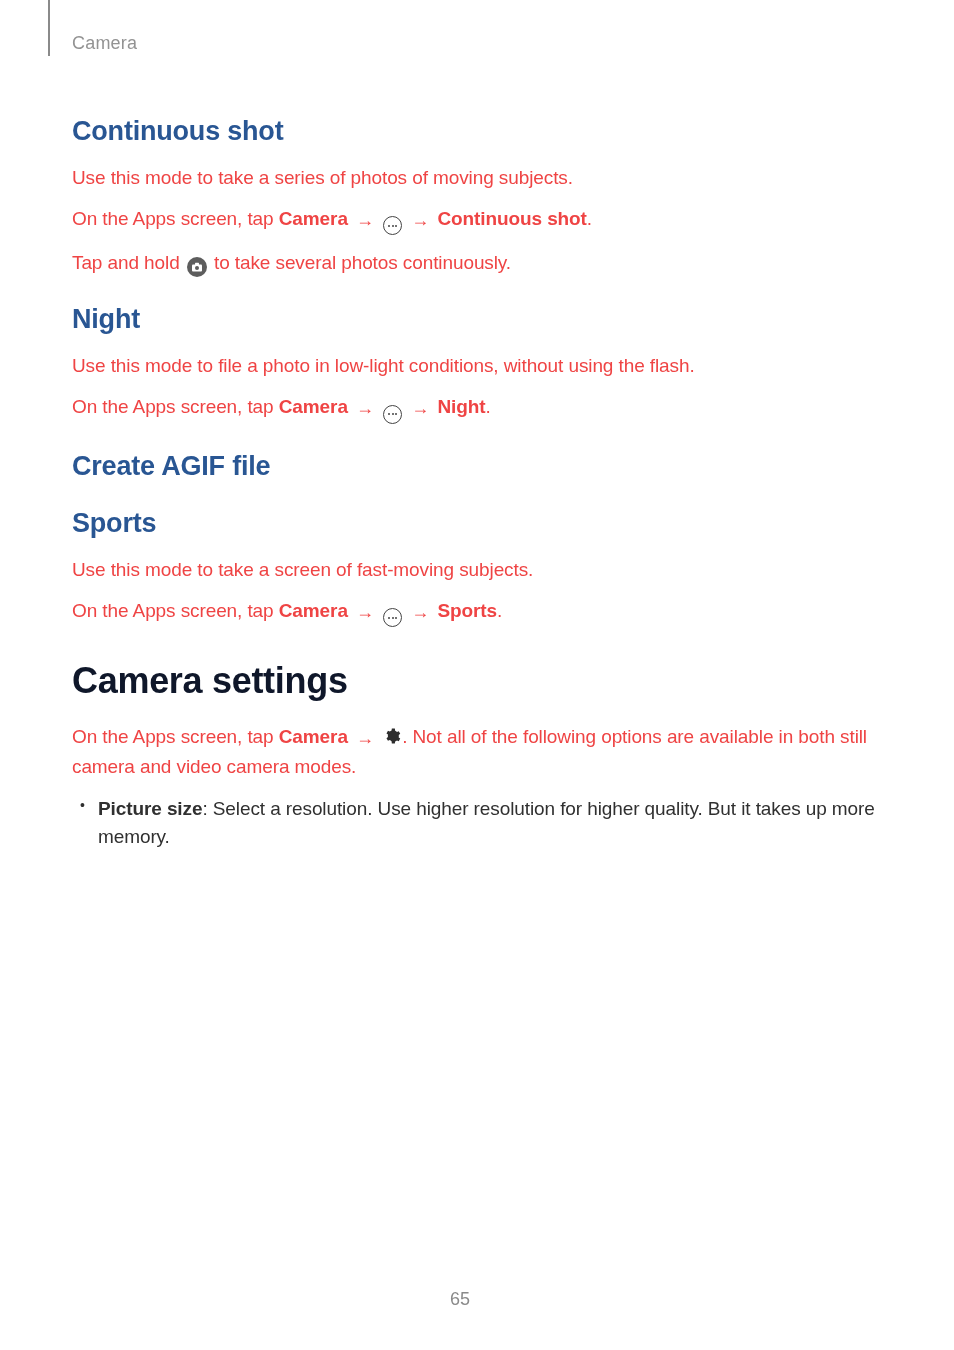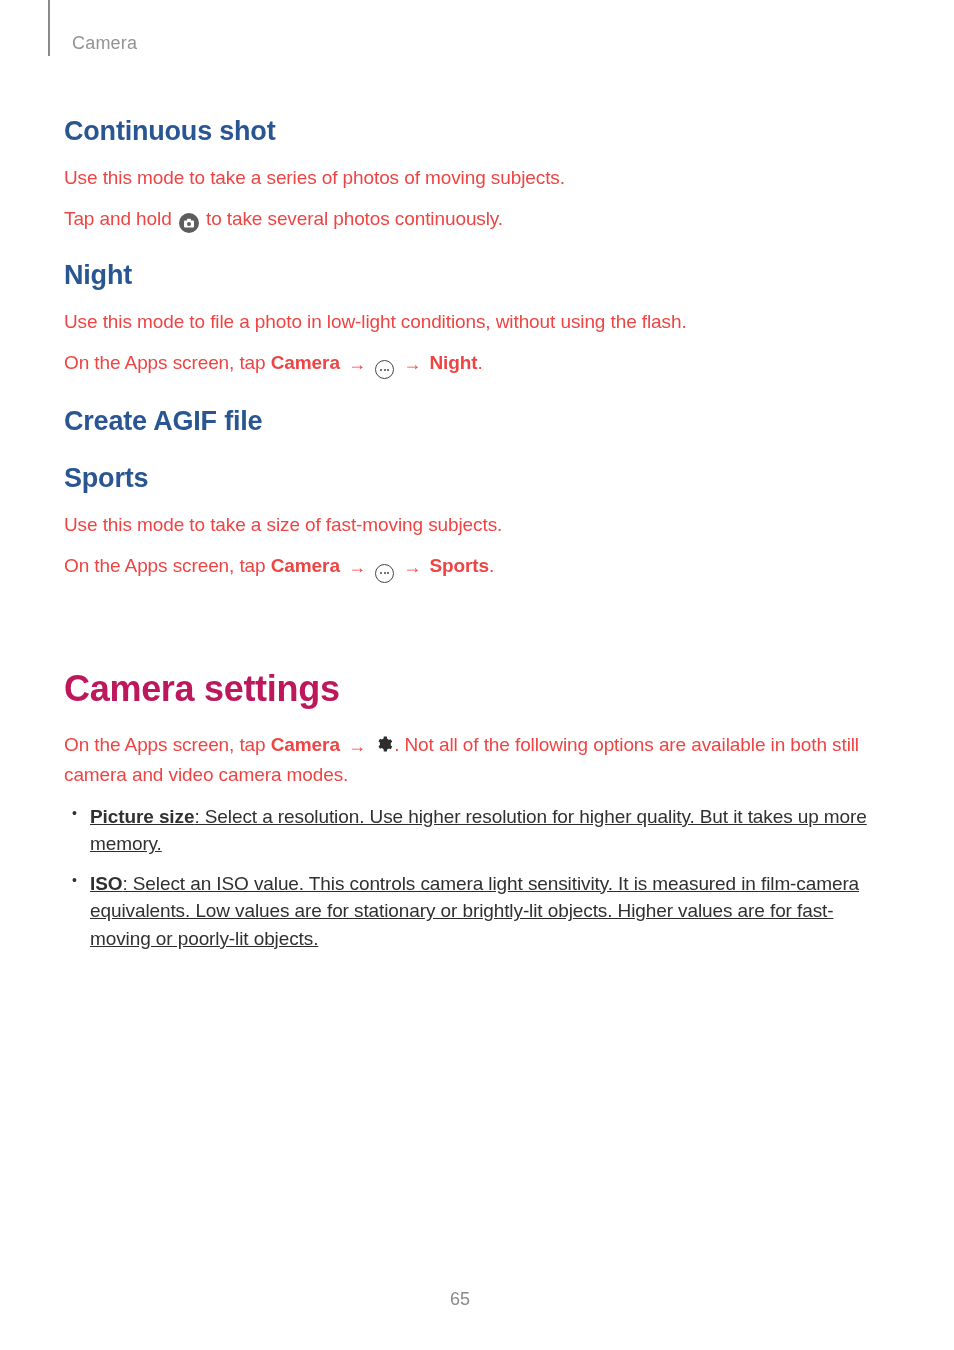--- a/index.html
+++ b/index.html
@@ -22,37 +22,37 @@
     .breadcrumb {
       position: absolute;
       left: 72px;
       top: 33px;
       font-size: 18px;
       color: #939393;
       letter-spacing: 0.2px;
     }
     .content {
       position: absolute;
-      left: 64px;
+      left: 72px;
       top: 96px;
       width: 820px;
     }
     .h2 {
       font-size: 27px;
       font-weight: 700;
       color: #295693;
       margin-top: 20px;
       margin-bottom: 18px;
       letter-spacing: -0.2px;
     }
     .h1 {
       font-size: 36px;
       font-weight: 700;
-      color: #be185d;
-      margin-top: 84px;
+      color: #0f172a;
+      margin-top: 32px;
       margin-bottom: 22px;
       letter-spacing: -0.3px;
     }
     p.body {
       font-size: 19px;
       line-height: 1.42;
       color: #ef4444;
       margin-bottom: 14px;
       letter-spacing: -0.1px;
     }
@@ -103,21 +103,20 @@
     .icon-gear {
       display: inline-block;
       vertical-align: -3px;
       margin: 0 1px;
       position: relative;
       top: -1px;
     }
     ul.bullet {
       list-style: none;
       padding-left: 26px;
-      text-decoration: underline;
     }
     ul.bullet li {
       position: relative;
       font-size: 19px;
       line-height: 1.45;
       color: #303030;
       margin-bottom: 12px;
       letter-spacing: -0.1px;
     }
     ul.bullet li::before {
@@ -143,20 +142,33 @@
 <body>
 
 <div class="header-rule"></div>
 <div class="breadcrumb">Camera</div>
 
 <div class="content">
 
   <div class="section">
     <div class="h2">Continuous shot</div>
     <p class="body">Use this mode to take a series of photos of moving subjects.</p>
+    <p class="body">
+      <span>On the Apps screen, tap </span><span class="bold">Camera</span>
+      <span class="arrow">→</span>
+      <span class="icon-circle">
+          <span class="dots">
+            <span></span>
+            <span></span>
+            <span></span>
+          </span>
+        </span>
+      <span class="arrow">→</span>
+      <span class="bold">Continuous shot</span><span>.</span>
+    </p>
     <p class="body">
       <span>Tap and hold </span><span class="icon-cam">
           <svg width="12" height="10" viewBox="0 0 12 10">
             <rect x="1" y="2.5" width="10" height="7" rx="1" fill="#fff"></rect>
             <rect x="4" y="0.8" width="4" height="2.2" rx="0.6" fill="#fff"></rect>
             <circle cx="6" cy="6" r="2" fill="#5d5d5d"></circle>
           </svg>
         </span><span> to take several photos continuously.</span>
     </p>
   </div>
@@ -178,21 +190,21 @@
       <span class="bold">Night</span><span>.</span>
     </p>
   </div>
 
   <div class="section">
     <div class="h2">Create AGIF file</div>
   </div>
 
   <div class="section">
     <div class="h2">Sports</div>
-    <p class="body">Use this mode to take a size of fast-moving subjects.</p>
+    <p class="body">Use this mode to take a screen of fast-moving subjects.</p>
     <p class="body">
       <span>On the Apps screen, tap </span><span class="bold">Camera</span>
       <span class="arrow">→</span>
       <span class="icon-circle">
           <span class="dots">
             <span></span>
             <span></span>
             <span></span>
           </span>
         </span>
@@ -206,20 +218,17 @@
     <span>On the Apps screen, tap </span><span class="bold">Camera</span>
     <span class="arrow">→</span>
     <span class="icon-gear"><svg width="18" height="18" viewBox="0 0 24 24">
           <path fill="#2d2d2d" d="M12 8.5A3.5 3.5 0 1 0 15.5 12 3.5 3.5 0 0 0 12 8.5Zm9.1 3.5a7.7 7.7 0 0 0-.13-1.4l2-1.55-2-3.46-2.35.95a7.5 7.5 0 0 0-2.42-1.4L15.8 2h-4l-.4 2.64a7.5 7.5 0 0 0-2.42 1.4l-2.35-.95-2 3.46 2 1.55A7.7 7.7 0 0 0 6.5 12a7.7 7.7 0 0 0 .13 1.4l-2 1.55 2 3.46 2.35-.95a7.5 7.5 0 0 0 2.42 1.4L11.8 22h4l.4-2.64a7.5 7.5 0 0 0 2.42-1.4l2.35.95 2-3.46-2-1.55A7.7 7.7 0 0 0 21.1 12Z"></path>
         </svg></span><span>. Not all of the following options are available in both still camera and video camera modes.</span>
   </p>
   <ul class="bullet">
     <li>
       <span class="bold">Picture size</span><span>: Select a resolution. Use higher resolution for higher quality. But it takes up more memory.</span>
     </li>
-    <li>
-      <span class="bold">ISO</span><span>: Select an ISO value. This controls camera light sensitivity. It is measured in film-camera equivalents. Low values are for stationary or brightly-lit objects. Higher values are for fast-moving or poorly-lit objects.</span>
-    </li>
   </ul>
 
 </div>
 
 <div class="page-number">65</div>
 
 </body></html>

